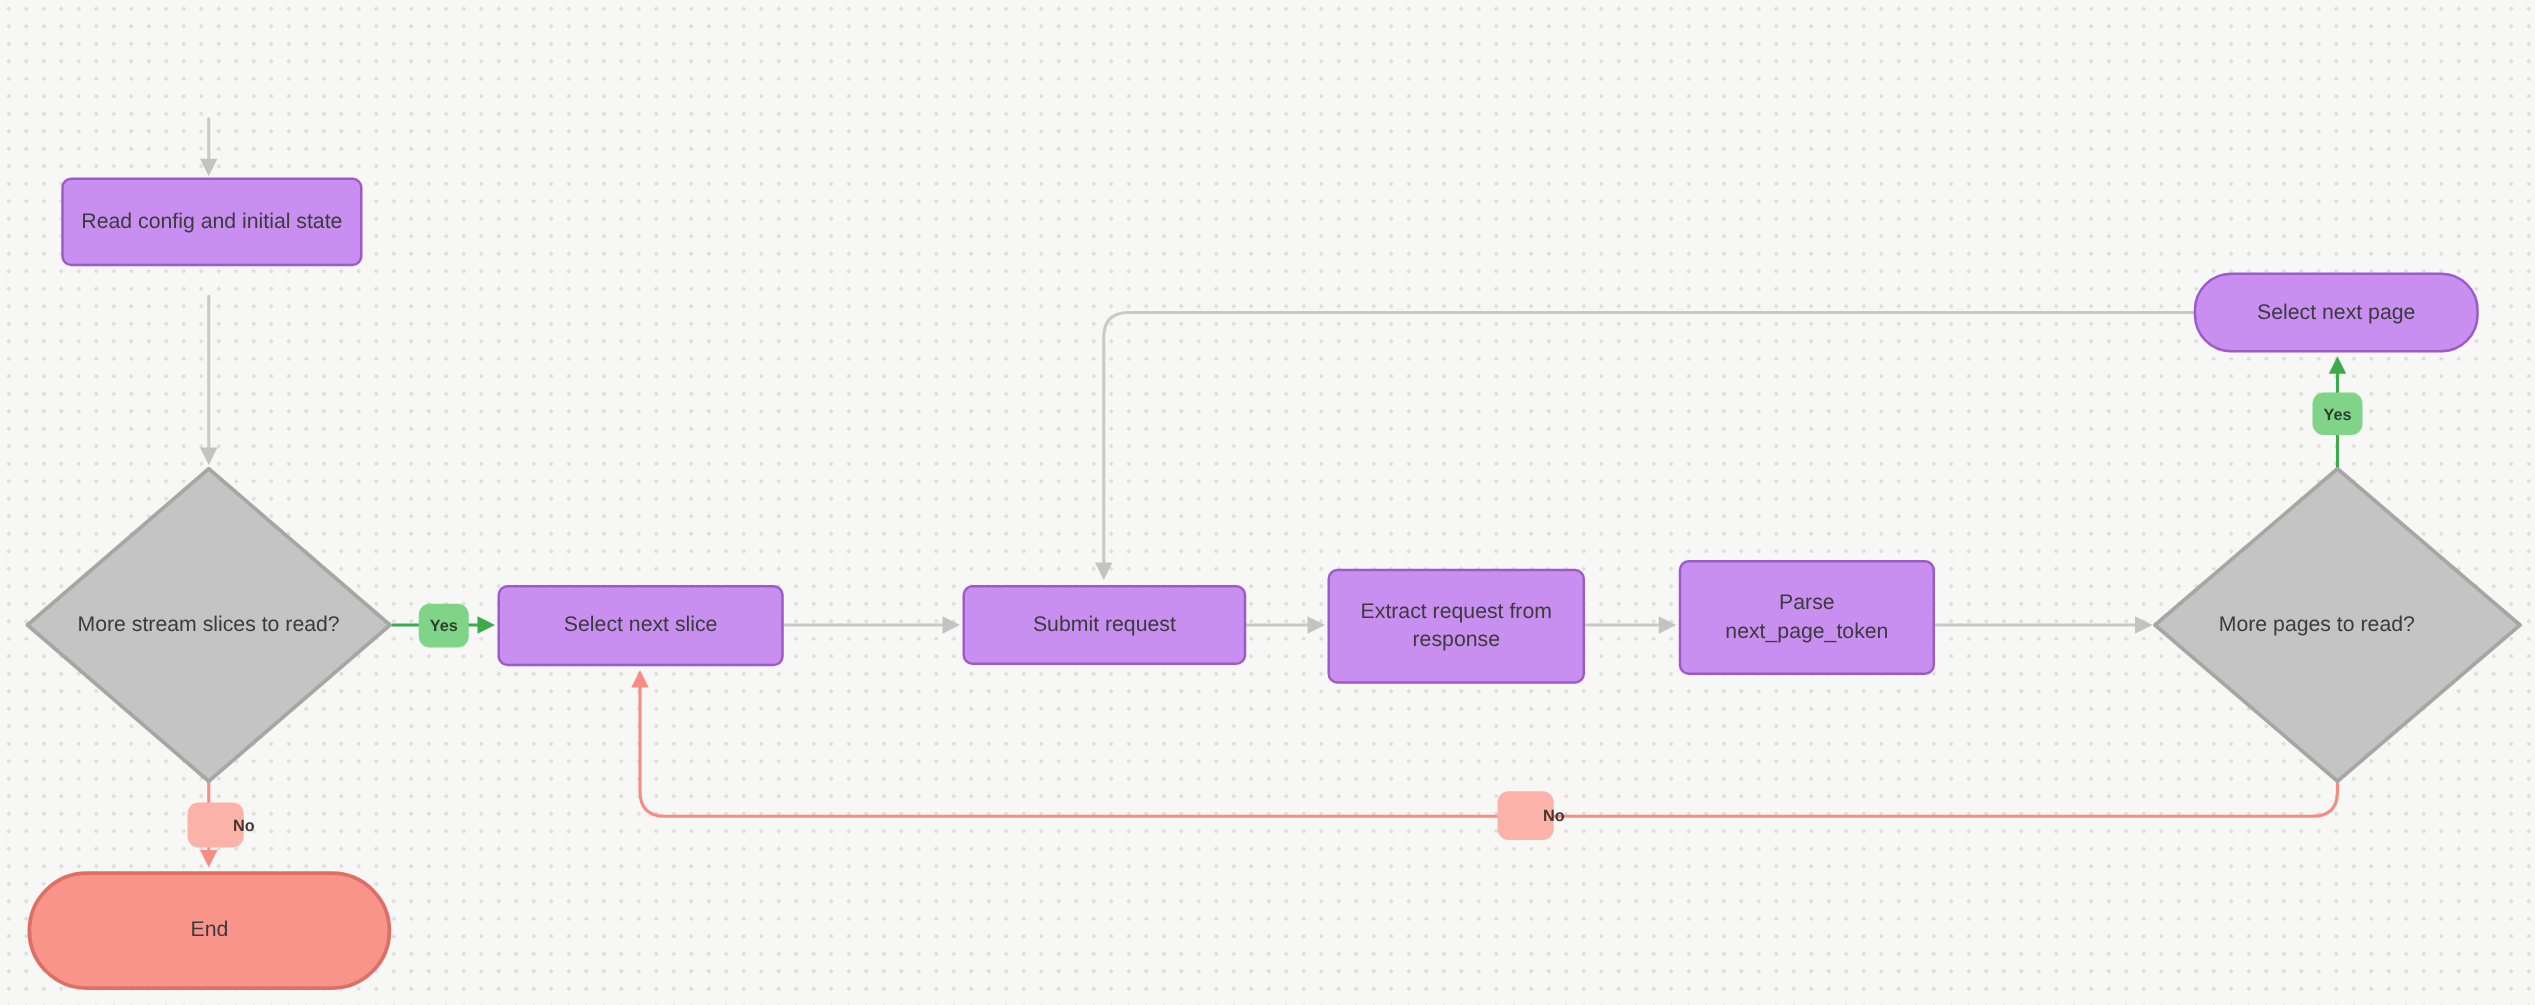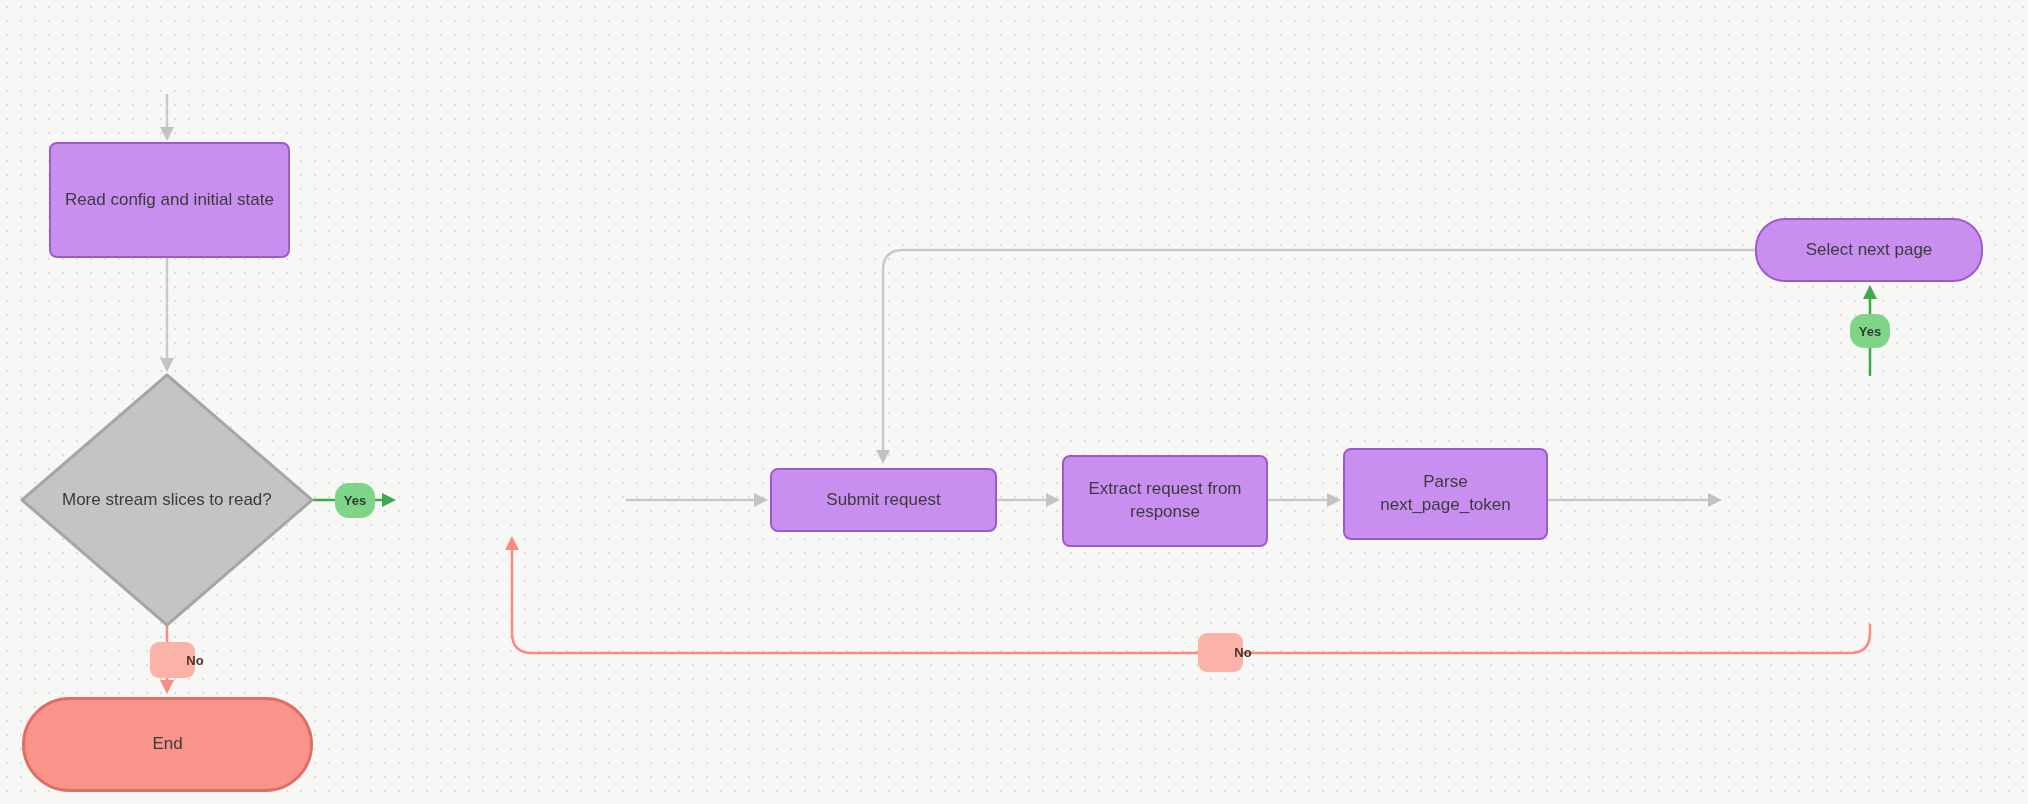--- a/index.html
+++ b/index.html
@@ -33,21 +33,21 @@
   .decision svg{position:absolute;left:0;top:0;}
   .decision .dlabel{
     position:relative;z-index:1;width:210px;text-align:left;
   }
   .badge{
     position:absolute;z-index:3;
     display:flex;align-items:center;justify-content:center;
     font-size:13px;font-weight:600;color:#38413a;
     border-radius:9px;box-sizing:border-box;
   }
-  .badge-yes{background:#7FD487;color:#2e4030;border-radius:14px;}
+  .badge-yes{background:#7FD487;color:#2e4030;}
   .badge-no{background:#FBB3A9;color:#4a342f;padding-left:45px;}
 </style>
 </head>
 <body>
 
 <div class="canvas">
 
   <svg class="edges" width="2028" height="804">
     <g stroke="#C9C9C9" stroke-width="2.5" fill="none" stroke-linecap="round">
       <path d="M167,95 V130"></path>
@@ -79,44 +79,53 @@
       <path d="M167,625 V682"></path>
       <path d="M1870,625 V633 Q1870,653 1850,653 H532 Q512,653 512,633 V548"></path>
     </g>
     <g fill="#F98C82" stroke="none">
       <polygon points="167,694 160,680 174,680"></polygon>
       <polygon points="512,536 505,550 519,550"></polygon>
     </g>
   </svg>
 
 
-  <div class="node process" style="left:49px;top:142px;width:241px;height:116px;">
+  <div class="node process" style="left:49px;top:142px;width:241px;height:71px;">
     <span>Read config and initial state</span>
   </div>
 
   <div class="node decision" style="left:18px;top:371px;width:298px;height:258px;">
     <svg width="298" height="258">
       <polygon points="149,4 294,129 149,254 4,129" fill="#C4C4C4" stroke="#A6A6A6" stroke-width="3" stroke-linejoin="round"></polygon>
     </svg>
     <div class="dlabel">More stream slices to read?</div>
   </div>
 
+  <div class="node process" style="left:398px;top:468px;width:229px;height:65px;">
+    <span>Select next slice</span>
+  </div>
 
   <div class="node process" style="left:770px;top:468px;width:227px;height:64px;">
     <span>Submit request</span>
   </div>
 
   <div class="node process" style="left:1062px;top:455px;width:206px;height:92px;">
     <span>Extract request from response</span>
   </div>
 
   <div class="node process" style="left:1343px;top:448px;width:205px;height:92px;">
     <span>Parse next_page_token</span>
   </div>
 
+  <div class="node decision" style="left:1720px;top:371px;width:300px;height:258px;">
+    <svg width="300" height="258">
+      <polygon points="150,4 296,129 150,254 4,129" fill="#C4C4C4" stroke="#A6A6A6" stroke-width="3" stroke-linejoin="round"></polygon>
+    </svg>
+    <div class="dlabel" style="width:190px;">More pages to read?</div>
+  </div>
 
   <div class="node process" style="left:1755px;top:218px;width:228px;height:64px;border-radius:30px;">
     <span>Select next page</span>
   </div>
 
   <div class="node terminal-end" style="left:22px;top:697px;width:291px;height:95px;">
     <span>End</span>
   </div>
 
   <div class="badge badge-yes" style="left:335px;top:483px;width:40px;height:35px;">

